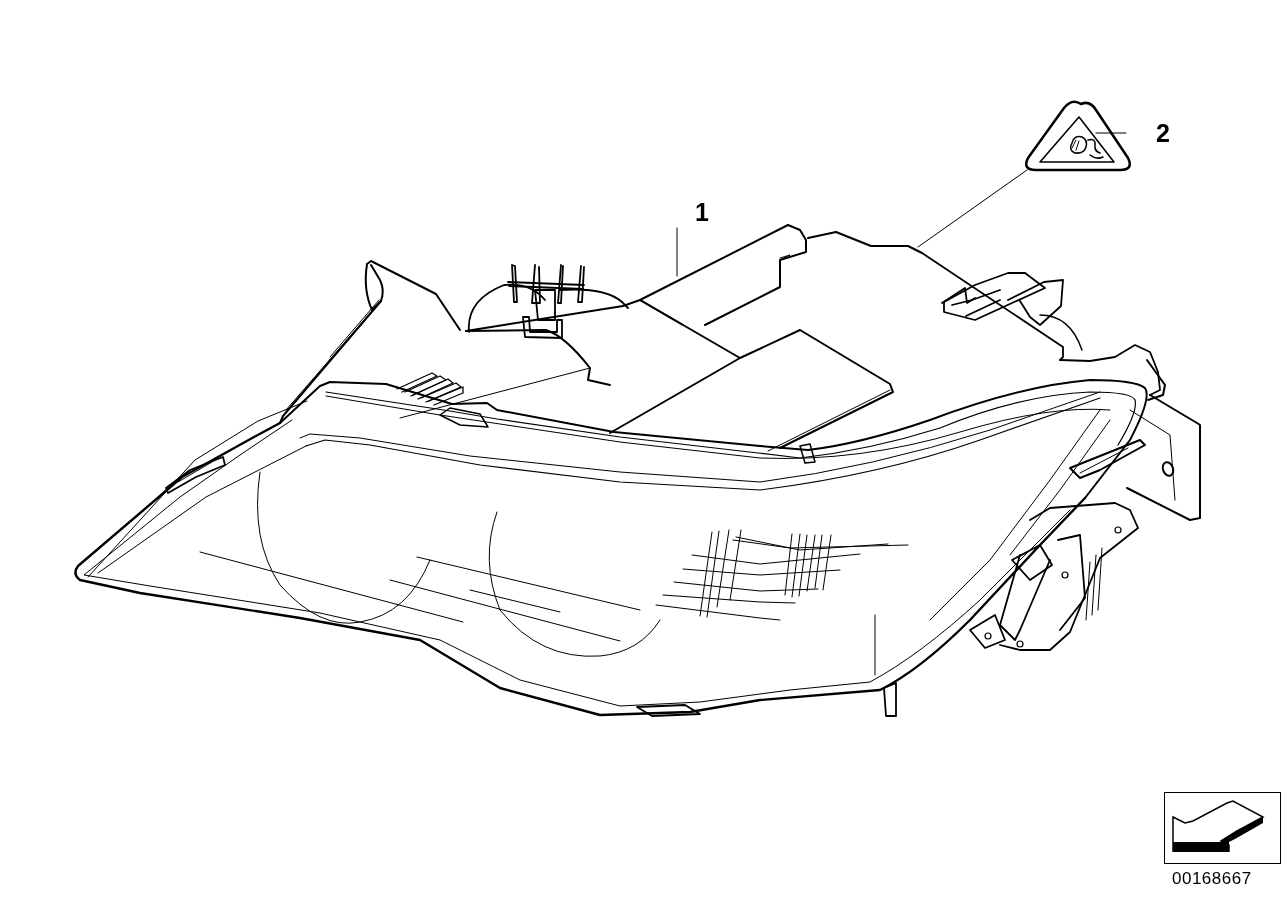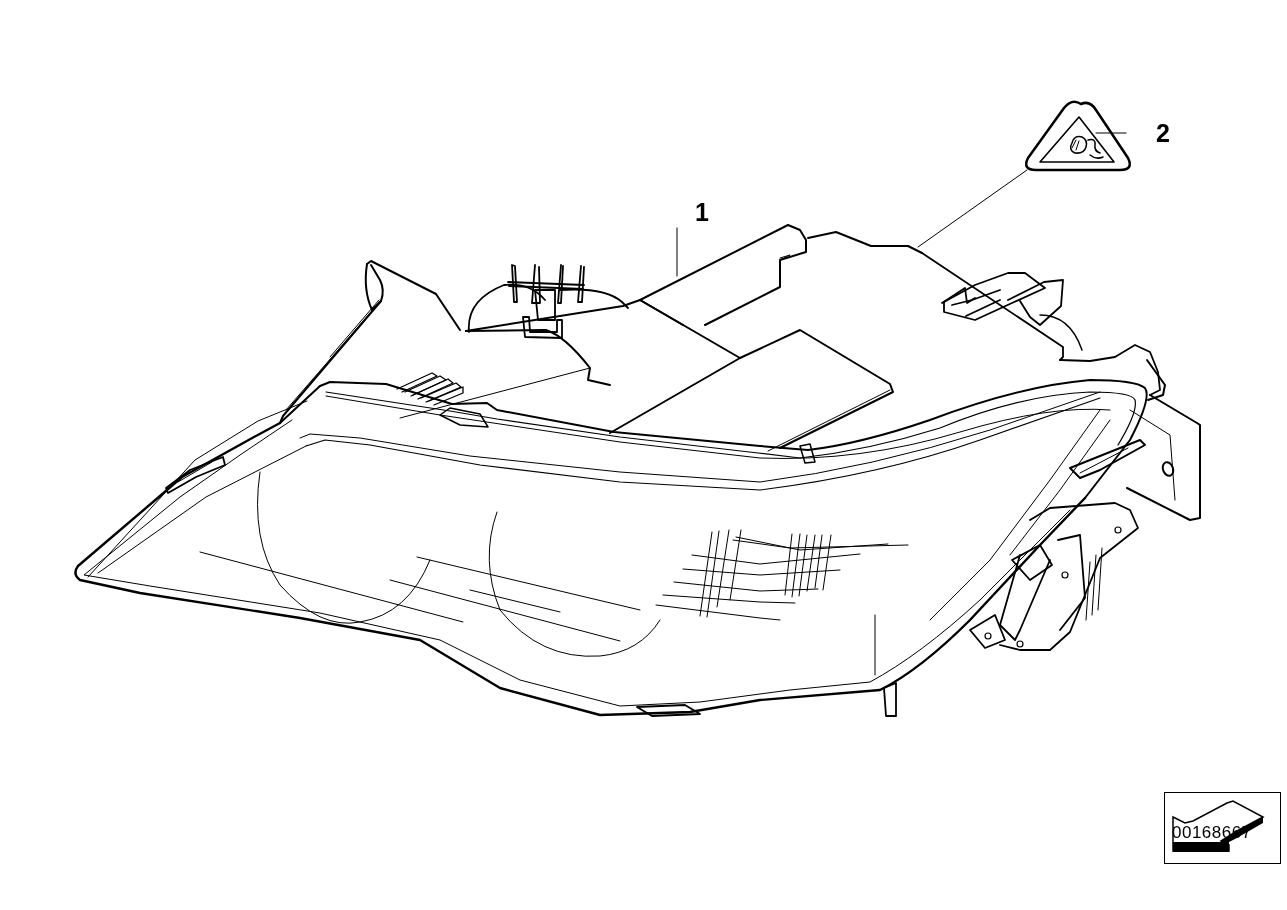--- a/index.html
+++ b/index.html
@@ -1,21 +1,21 @@
 <!DOCTYPE html>
 <html><head>
 <meta charset="utf-8">
 <style>
   html, body { margin: 0; padding: 0; background: #ffffff; }
   body { width: 1287px; height: 910px; position: relative; overflow: hidden; font-family: "Liberation Sans", sans-serif; }
   #diagram { position: absolute; left: 0; top: 0; width: 1287px; height: 910px; }
   .callout { position: absolute; font-family: "Liberation Sans", sans-serif; font-weight: bold; font-size: 25px; color: #000; line-height: 1; }
   #callout-1 { left: 695px; top: 200px; }
   #callout-2 { left: 1156px; top: 121px; }
-  #diagram-id { position: absolute; left: 1172px; top: 823px; font-family: "Liberation Sans", sans-serif; font-size: 17px; color: #000; letter-spacing: 0.5px; }
+  #diagram-id { position: absolute; left: 1172px; top: 869px; font-family: "Liberation Sans", sans-serif; font-size: 17px; color: #000; letter-spacing: 0.5px; }
   #nav-arrow-box { position: absolute; left: 1164px; top: 792px; width: 117px; height: 72px; border: 1px solid #000; box-sizing: border-box; background: #fff; cursor: pointer; }
 </style>
 </head>
 <body>
 
 <svg id="diagram" viewBox="0 0 1287 910" xmlns="http://www.w3.org/2000/svg" fill="none" stroke="#000" stroke-linejoin="round" stroke-linecap="round">
 
   <g stroke-width="1">
     <line x1="677" y1="228" x2="677" y2="276"></line>
     <line x1="1027" y1="170" x2="918" y2="247"></line>

